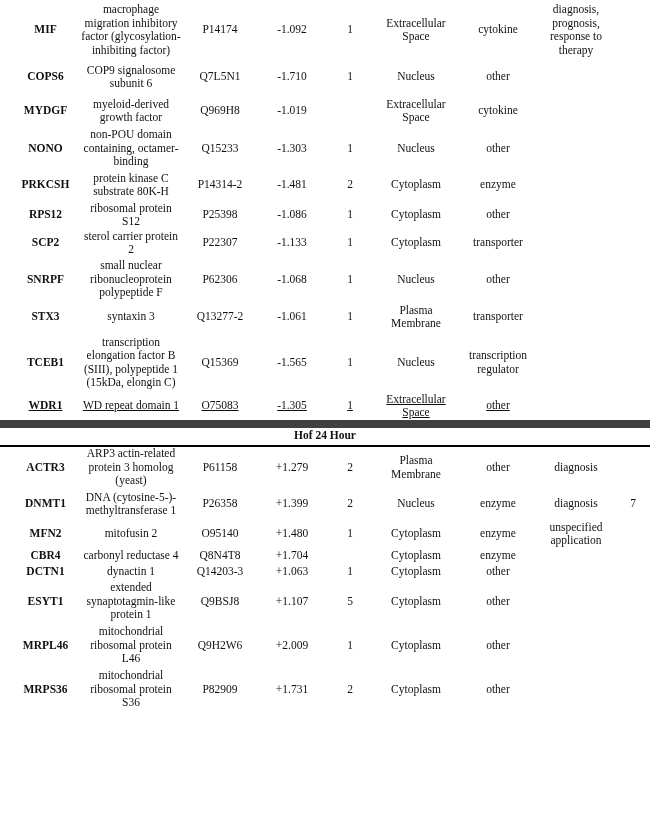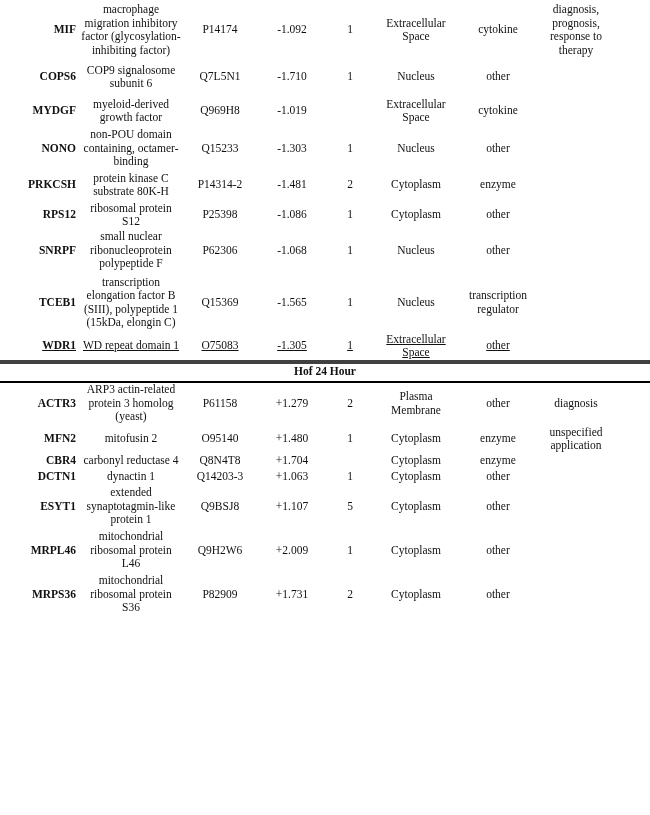--- a/index.html
+++ b/index.html
@@ -1,22 +1,22 @@
 <!DOCTYPE html>
 <html><head>
 <meta charset="utf-8">
 <style>
   html, body { margin:0; padding:0; background:#ffffff; }
   body { width:650px; height:815px; overflow:hidden; font-family:"Liberation Serif", "DejaVu Serif", serif; color:#111; font-size:11.5px; }
   table { border-collapse:collapse; width:650px; table-layout:fixed; }
   td { text-align:center; vertical-align:middle; padding:0 2px; line-height:13.5px; }
-  td.gene { text-align:right; font-weight:bold; padding-left:15px; }
+  td.gene { text-align:center; font-weight:bold; padding-left:15px; }
   col.c0 { width:78px; } col.c1 { width:106px; } col.c2 { width:72px; } col.c3 { width:72px; }
   col.c4 { width:44px; } col.c5 { width:88px; } col.c6 { width:76px; } col.c7 { width:80px; } col.c8 { width:34px; }
-  tr.section td { font-weight:bold; border-top:4px solid #404040; border-bottom:2px solid #000; height:17px; }
+  tr.section td { font-weight:bold; border-top:8px solid #404040; border-bottom:2px solid #000; height:17px; }
 </style>
 </head>
 <body>
 
 <table>
   <colgroup>
       <col class="c0">
       <col class="c1">
       <col class="c2">
       <col class="c3">
@@ -86,28 +86,50 @@
         <td class="gene">RPS12</td>
         <td>ribosomal protein S12</td>
         <td>P25398</td>
         <td>-1.086</td>
         <td>1</td>
         <td>Cytoplasm</td>
         <td>other</td>
         <td></td>
         <td></td>
       </tr>
+      <tr style="height: 29px;">
+        <td class="gene">SCP2</td>
+        <td>sterol carrier protein 2</td>
+        <td>P22307</td>
+        <td>-1.133</td>
+        <td>1</td>
+        <td>Cytoplasm</td>
+        <td>transporter</td>
+        <td></td>
+        <td></td>
+      </tr>
       <tr style="height: 44px;">
         <td class="gene">SNRPF</td>
         <td>small nuclear ribonucleoprotein polypeptide F</td>
         <td>P62306</td>
         <td>-1.068</td>
         <td>1</td>
         <td>Nucleus</td>
         <td>other</td>
+        <td></td>
+        <td></td>
+      </tr>
+      <tr style="height: 31px;">
+        <td class="gene">STX3</td>
+        <td>syntaxin 3</td>
+        <td>Q13277-2</td>
+        <td>-1.061</td>
+        <td>1</td>
+        <td>Plasma Membrane</td>
+        <td>transporter</td>
         <td></td>
         <td></td>
       </tr>
       <tr style="height: 60px;">
         <td class="gene">TCEB1</td>
         <td>transcription elongation factor B (SIII), polypeptide 1 (15kDa, elongin C)</td>
         <td>Q15369</td>
         <td>-1.565</td>
         <td>1</td>
         <td>Nucleus</td>
@@ -137,20 +159,31 @@
         <td class="gene">ACTR3</td>
         <td>ARP3 actin-related protein 3 homolog (yeast)</td>
         <td>P61158</td>
         <td>+1.279</td>
         <td>2</td>
         <td>Plasma Membrane</td>
         <td>other</td>
         <td>diagnosis</td>
         <td></td>
       </tr>
+      <tr style="height: 31px;">
+        <td class="gene">DNMT1</td>
+        <td>DNA (cytosine-5-)-methyltransferase 1</td>
+        <td>P26358</td>
+        <td>+1.399</td>
+        <td>2</td>
+        <td>Nucleus</td>
+        <td>enzyme</td>
+        <td>diagnosis</td>
+        <td>7</td>
+      </tr>
       <tr style="height: 29px;">
         <td class="gene">MFN2</td>
         <td>mitofusin 2</td>
         <td>O95140</td>
         <td>+1.480</td>
         <td>1</td>
         <td>Cytoplasm</td>
         <td>enzyme</td>
         <td>unspecified application</td>
         <td></td>

